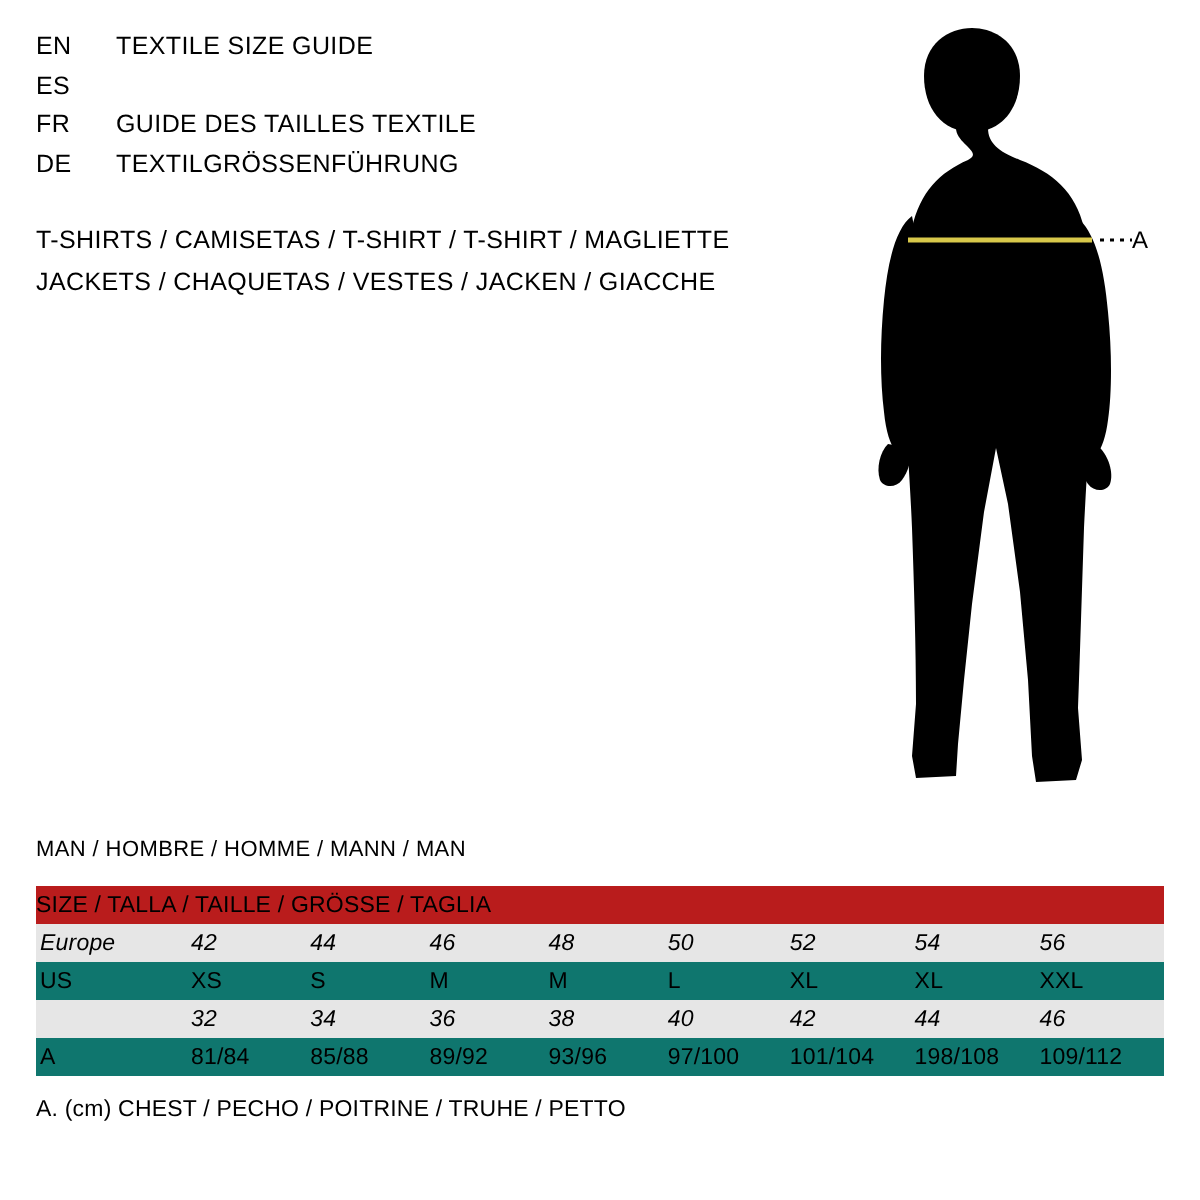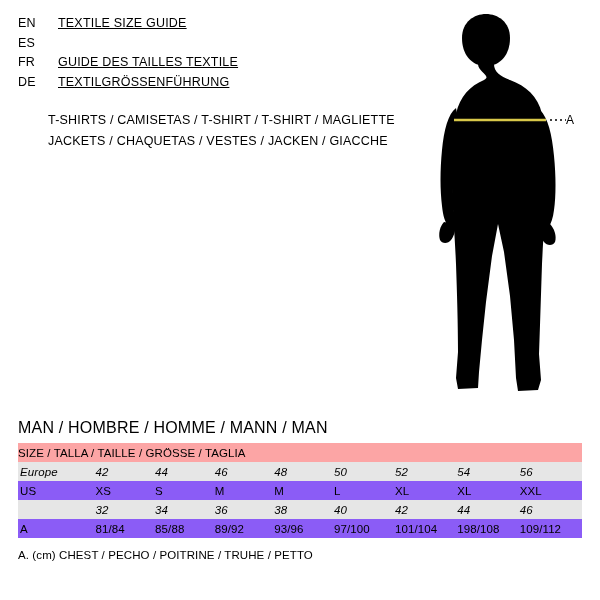--- a/index.html
+++ b/index.html
@@ -34,30 +34,28 @@
     font-size: 12.5px;
     line-height: 19.5px;
     letter-spacing: 0.2px;
   }
   .lang-code {
     width: 40px;
     flex: 0 0 40px;
   }
   .lang-text {
     flex: 1 1 auto;
-    text-decoration: underline;
   }
 
   
   .cat-block {
     position: absolute;
     left: 18px;
     top: 110px;
     width: 400px;
-    margin-left: 30px;
   }
   .cat-line {
     font-size: 12.5px;
     line-height: 21px;
     letter-spacing: 0.2px;
   }
 
   
   .figure-wrap {
     position: absolute;
@@ -75,21 +73,21 @@
     top: 103px;
     font-size: 12px;
     letter-spacing: 0.4px;
   }
 
   
   .man-title {
     position: absolute;
     left: 18px;
     top: 419px;
-    font-size: 16px;
+    font-size: 11px;
     letter-spacing: 0.2px;
   }
 
   .table-wrap {
     position: absolute;
     left: 18px;
     top: 443px;
     width: 564px;
   }
   table.size-table {
@@ -100,29 +98,29 @@
   }
   table.size-table th,
   table.size-table td {
     padding: 0;
     height: 19px;
     text-align: left;
     font-weight: normal;
     vertical-align: middle;
   }
   .row-head {
-    background: #fca5a5;
+    background: #b91c1c;
     margin-top: 44px;
   }
   .row-light {
     background: #e6e6e6;
     font-style: italic;
   }
   .row-dark {
-    background: #8b5cf6;
+    background: #0f766e;
     padding-left: 41px;
   }
   .col-label {
     width: 86px;
     padding-left: 2px !important;
   }
   .col-v {
     width: 68px;
   }
   .row-head td {

